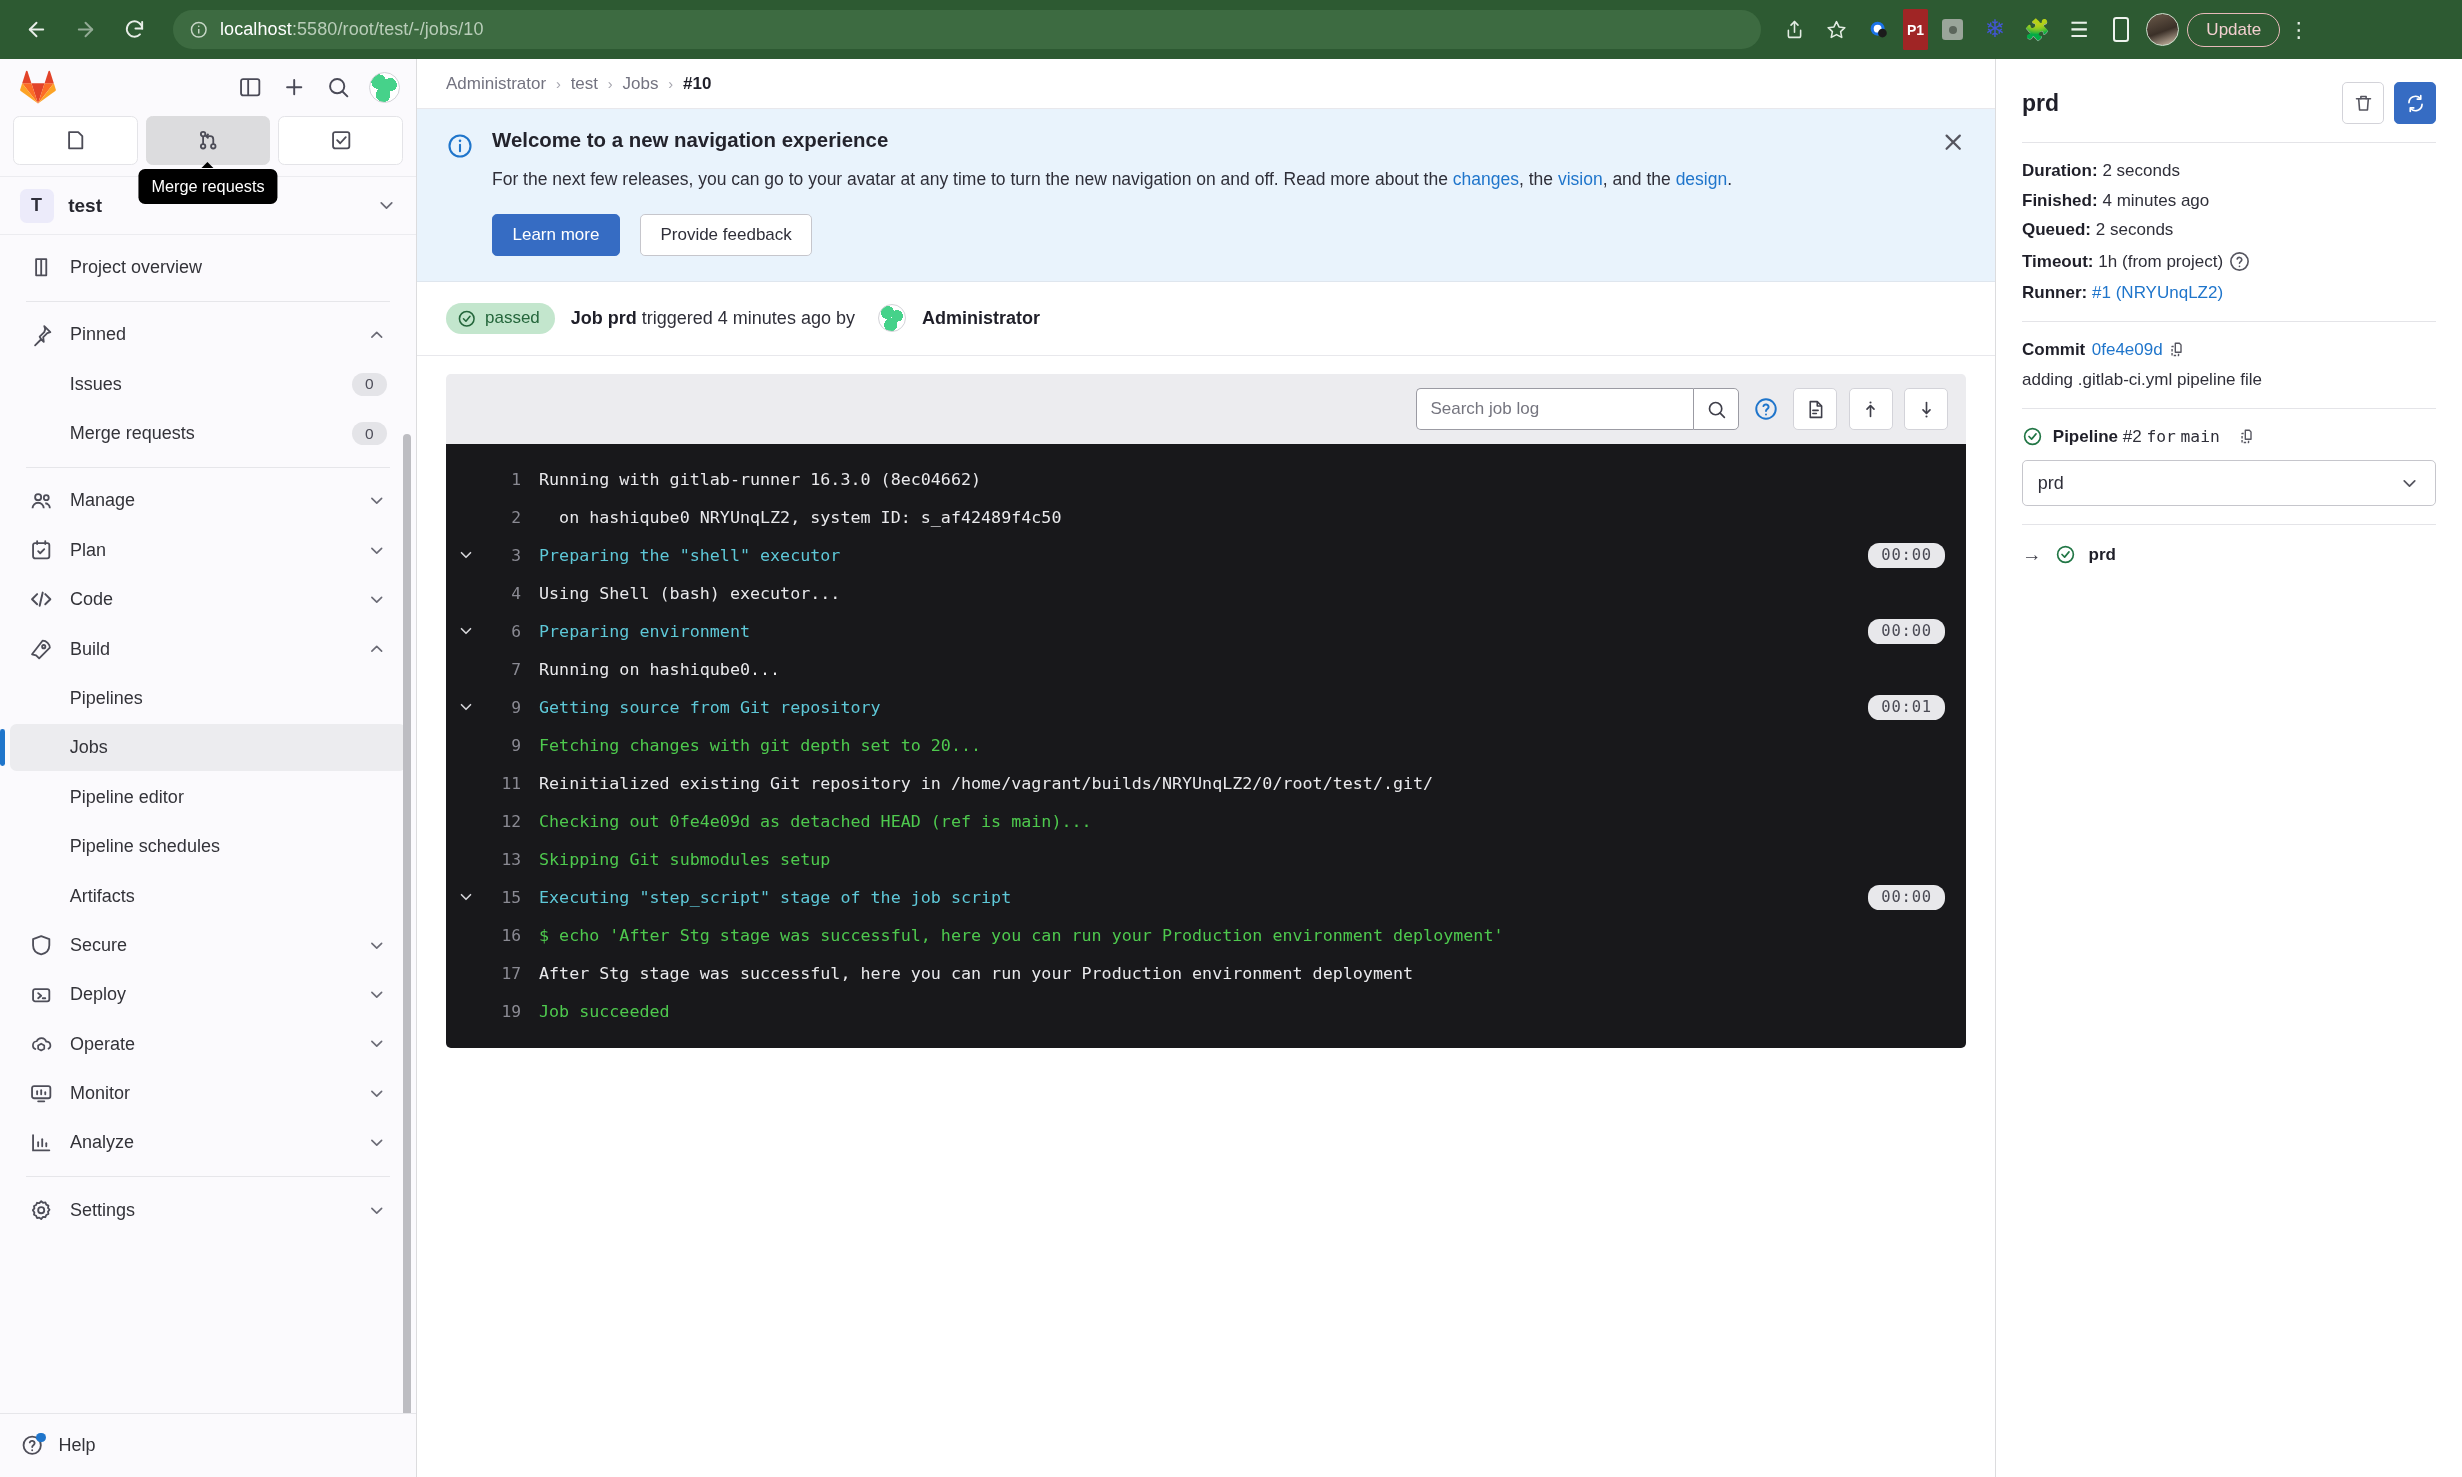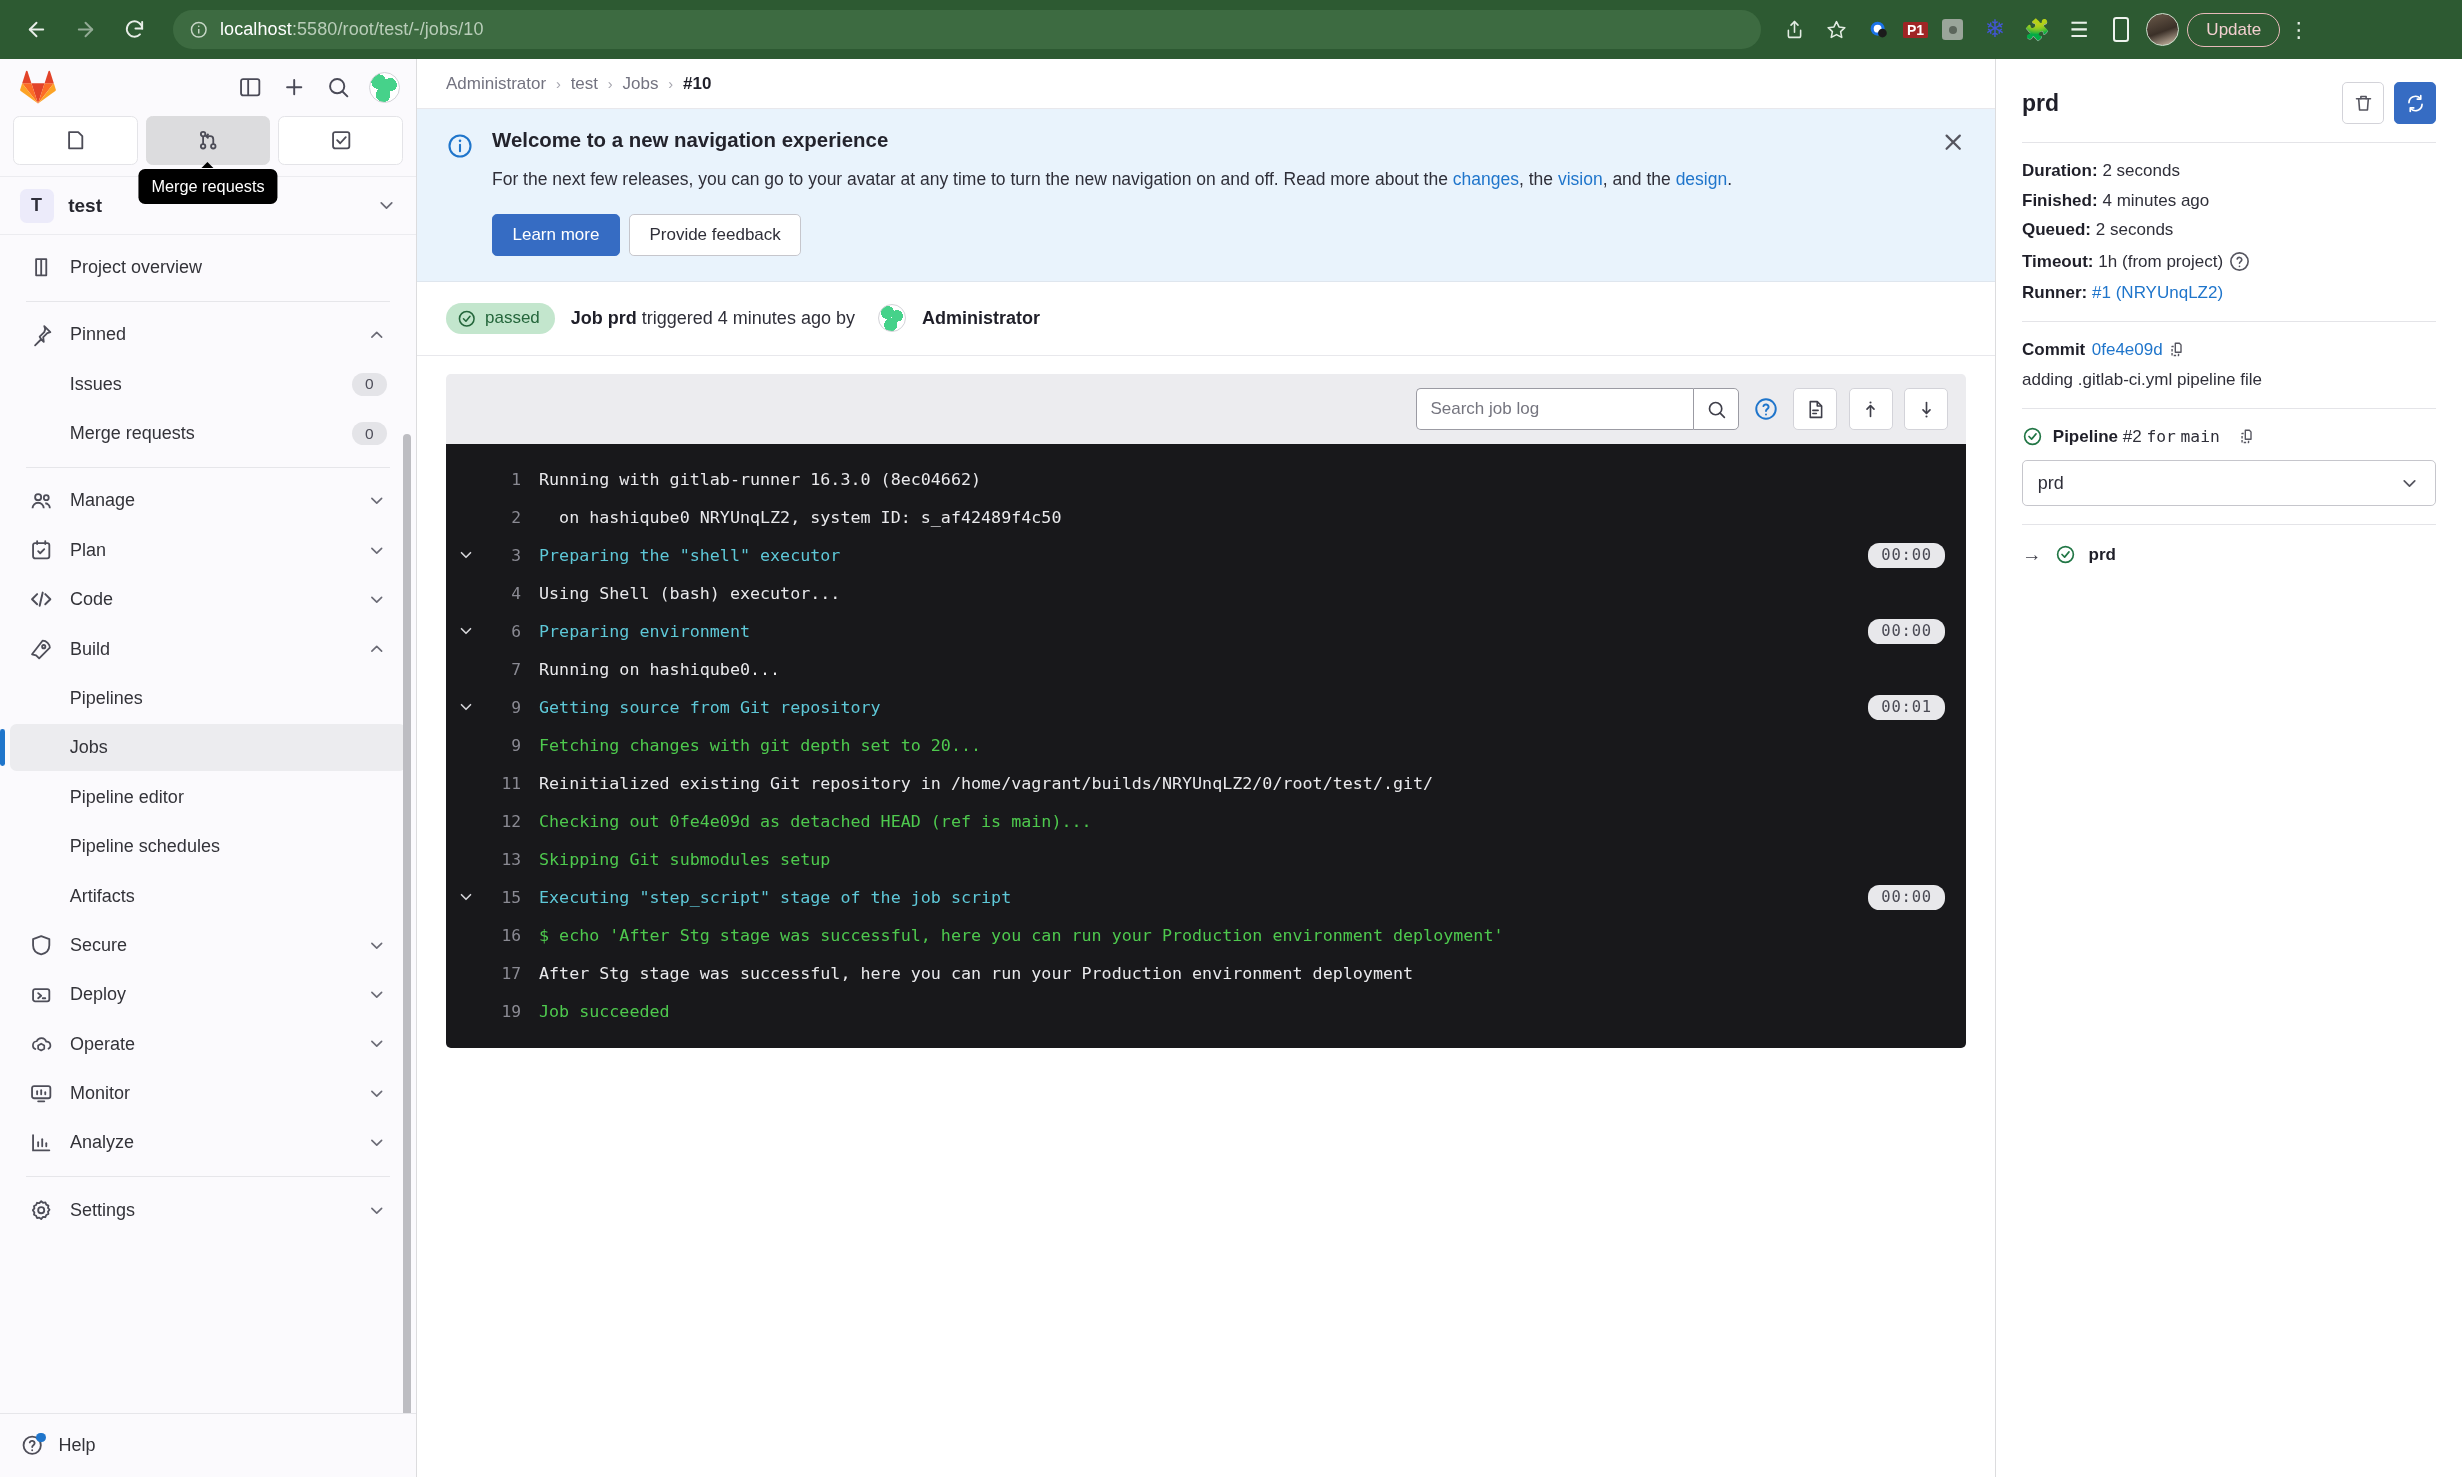--- a/index.html
+++ b/index.html
@@ -31,21 +31,21 @@
   .url { font-size: 18px; color: #b9cdb9; white-space: nowrap; letter-spacing: 0.1px;}
   .url b { color: #ffffff; font-weight: 400; }
   .chrome-right { display: flex; align-items: center; gap: 8.1px; flex: none; }
   .cr-ic {
     width: 34px; height: 34px; border-radius: 50%;
     display: flex; align-items: center; justify-content: center;
     color: #e3ece3;
   }
   .cr-ic svg { width: 21px; height: 21px; }
   .ext-p1 {
-    width: 24.4px; height: 16px; background: #a02525; color: #fff;
+    width: 24.4px; height: 41px; background: #a02525; color: #fff;
     font-size: 14px; font-weight: bold; display: flex;
     align-items: center; justify-content: center; border-radius: 1.6px;
   }
   .ext-cam { width: 21px; height: 21px; background: #9aa59a; border-radius: 3.3px; position: relative; }
   .ext-cam::after { content:""; position:absolute; width:8.1px; height:8.1px; border-radius:50%;
     background:#5c665c; top:7.3px; left:6.5px; }
   .ext-flower { color: #4255d4; font-size: 24.4px; line-height: 1; }
   .ext-puzzle { color: #e9efe9; font-size: 21px; line-height: 1; }
   .ext-list { color: #e9efe9; font-size: 21px; line-height: 1; }
   .ext-phone { width: 16.3px; height: 24.4px; border: 2.4px solid #eef3ee; border-radius: 3.3px; }
@@ -163,21 +163,21 @@
   .banner {
     background: #e9f3fc; padding: 19.5px 29px 24.4px 29px;
     display: flex; gap: 18px; position: relative; border-bottom: 0.8px solid #dfe6ee;
   }
   .banner-ic { width: 28px; height: 28px; color: #1f75cb; flex: none; margin-top: 3.3px; }
   .banner-ic svg { width: 28px; height: 28px; }
   .banner-body { flex: 1; min-width: 0; }
   .banner h3 { font-size: 20.4px; color: #23232c; margin-bottom: 14.7px; }
   .banner p { font-size: 17.5px; color: #2f2f39; line-height: 1.55; max-width: 1368px; }
   .banner a { color: #1f75cb; text-decoration: none; }
-  .banner-actions { margin-top: 21px; display: flex; gap: 9px; }
+  .banner-actions { margin-top: 21px; display: flex; gap: 20px; }
   .btn {
     height: 42px; padding: 0 19.5px; border-radius: 4.9px; font-size: 17px;
     display: inline-flex; align-items: center; justify-content: center;
     border: 0.8px solid transparent; background: #fff; color: #2f2f39;
   }
   .btn-primary { background: #366cc3; color: #fff; border-color: #366cc3; }
   .btn-secondary { border-color: #c6c6cc; }
   .banner-close {
     position: absolute; top: 21px; right: 26px; width: 28px; height: 28px;
     color: #55555f;

